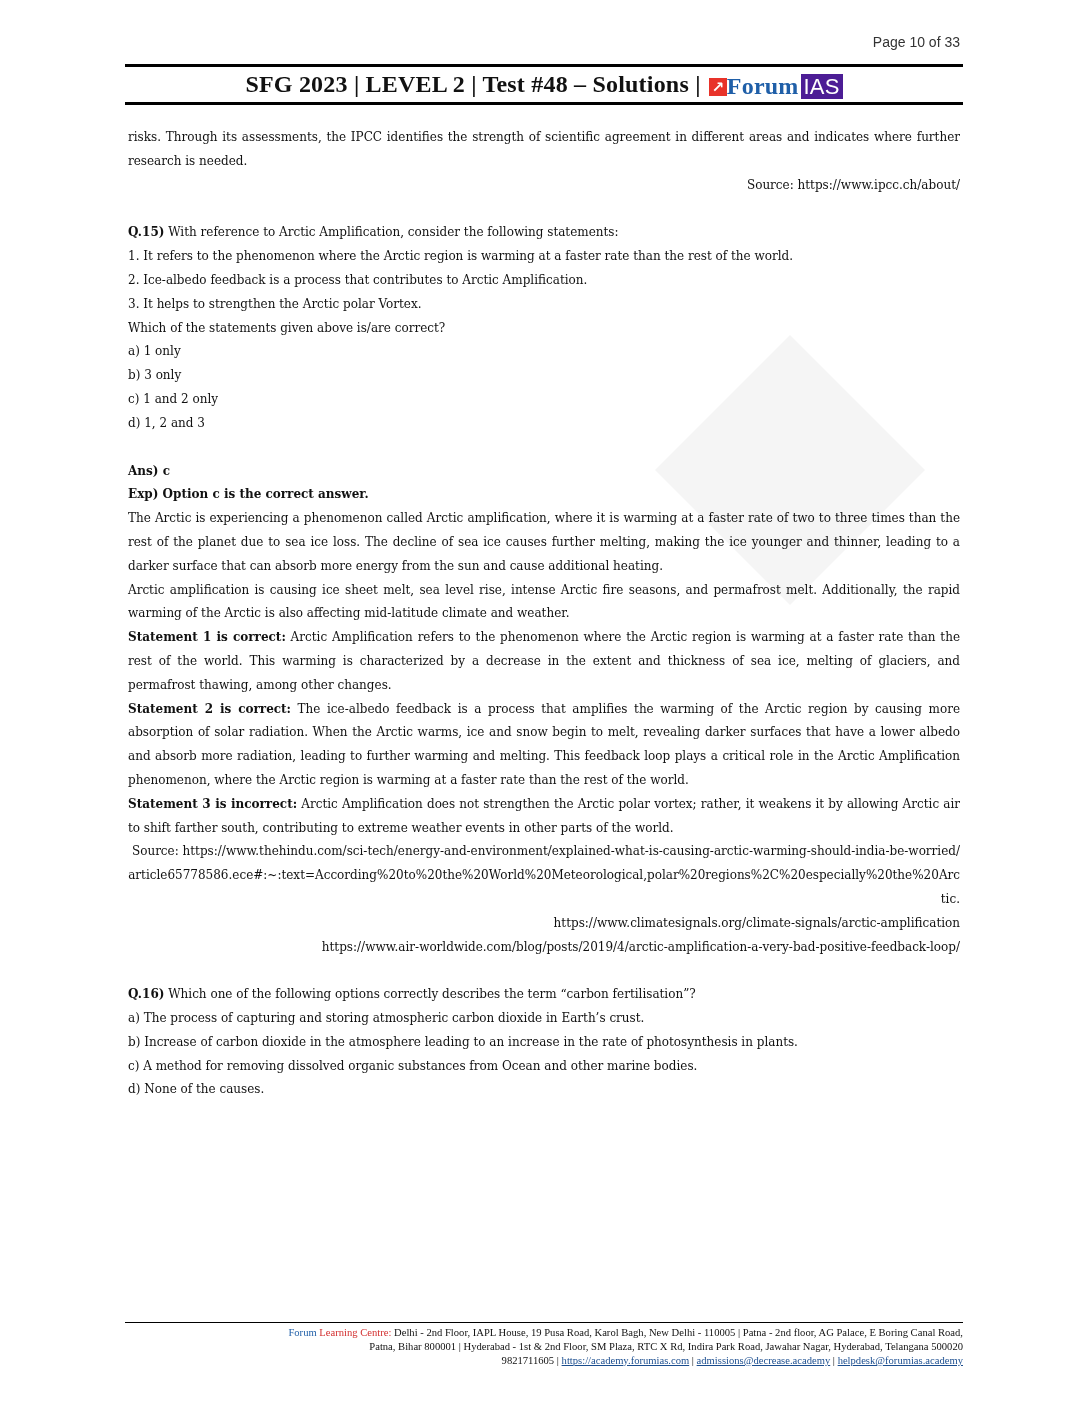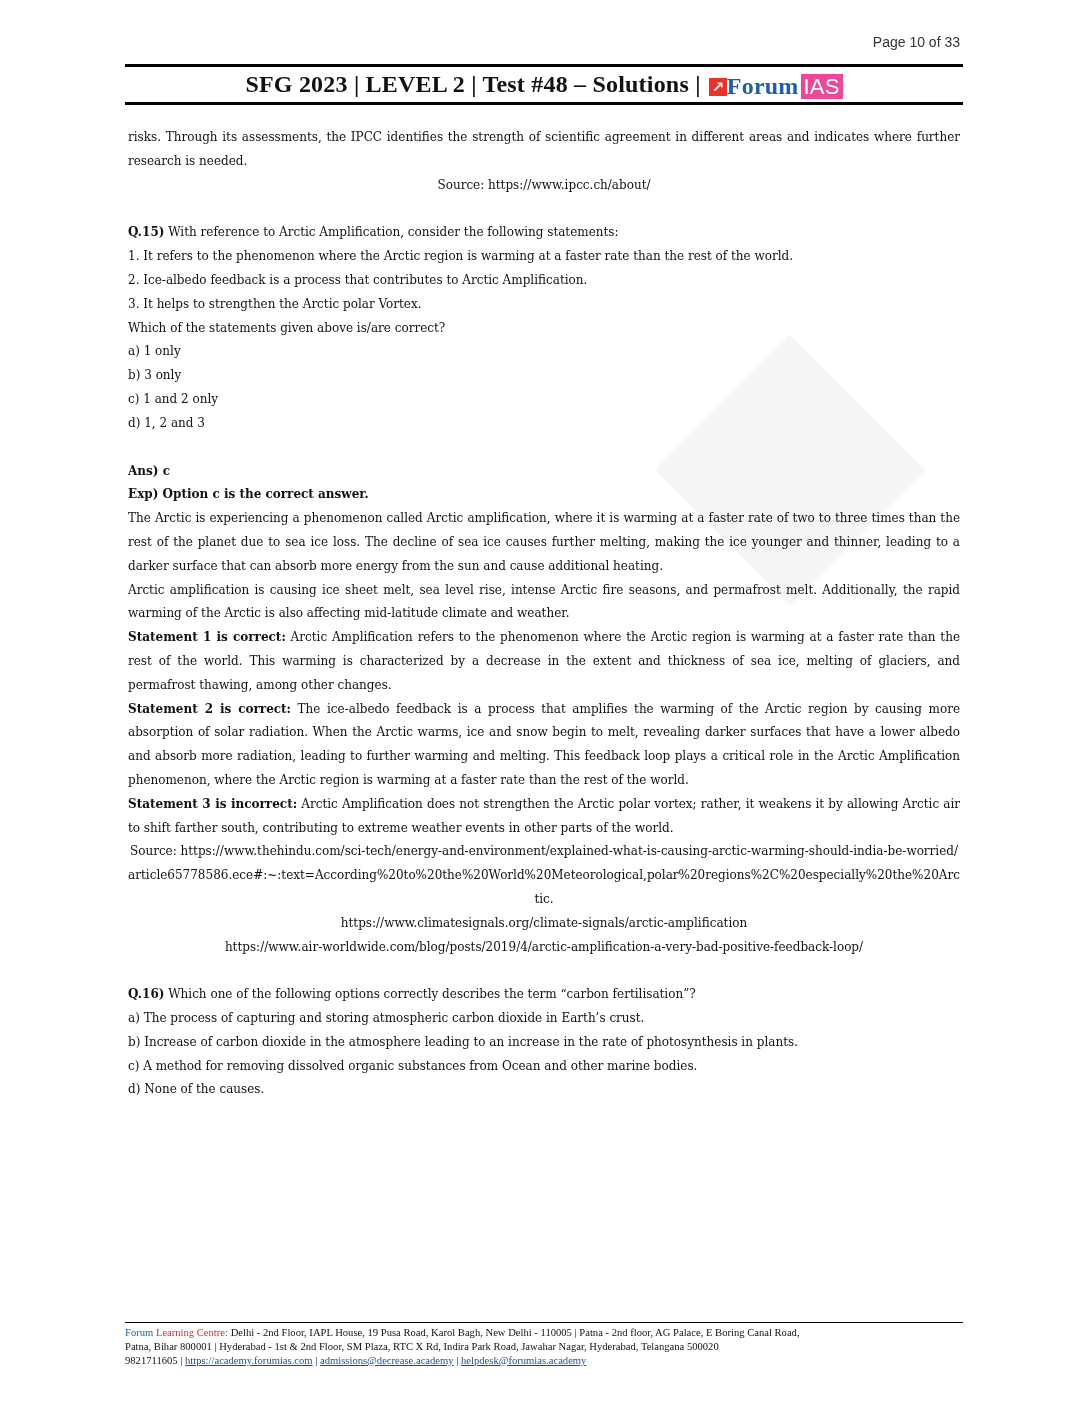--- a/index.html
+++ b/index.html
@@ -4,29 +4,29 @@
 <style>
   html,body{margin:0;padding:0;background:#fff;}
   body{width:1088px;height:1408px;position:relative;overflow:hidden;font-family:"DejaVu Serif","Liberation Serif",serif;color:#111;}
   .pagenum{position:absolute;top:34px;right:128px;font-family:"Liberation Sans",sans-serif;font-size:14px;color:#333;text-align:center;}
   .hr1{position:absolute;left:125px;width:838px;height:3px;background:#000;top:64px;}
   .hr2{position:absolute;left:125px;width:838px;height:3px;background:#000;top:102px;}
   .title{position:absolute;top:71px;left:125px;width:838px;text-align:center;font-family:"Liberation Serif",serif;font-weight:bold;font-size:24px;letter-spacing:0.2px;}
   .logo{display:inline-block;vertical-align:middle;margin-left:2px;}
   .logo .arrow{display:inline-block;width:18px;height:18px;background:#e8332a;color:#fff;font-size:15px;line-height:18px;text-align:center;vertical-align:2px;font-family:"DejaVu Sans",sans-serif;}
   .logo .forum{color:#1f5fa8;font-family:"Liberation Serif",serif;font-weight:bold;font-size:24px;}
-  .logo .ias{background:#ec4899;color:#fff;font-family:"Liberation Sans",sans-serif;font-weight:normal;font-size:22px;padding:0 3px;margin-left:2px;}
+  .logo .ias{background:#4c1d95;color:#fff;font-family:"Liberation Sans",sans-serif;font-weight:normal;font-size:22px;padding:0 3px;margin-left:2px;}
   .content{position:absolute;left:128px;top:126px;width:832px;font-size:12px;line-height:23.8px;text-align:justify;font-family:"DejaVu Serif",serif;}
   .content p{margin:0;}
   .content .gap{height:24px;}
   .content .li{padding-left:18px;text-indent:-18px;}
   .content b{font-weight:bold;}
-  .url{word-break:break-all;text-align:center;}
+  .url{word-break:break-all;text-align:right;}
   .footer-line{position:absolute;left:125px;width:838px;height:1px;background:#000;top:1322px;}
-  .footer{position:absolute;left:125px;width:838px;top:1326px;text-align:left;font-family:"Liberation Serif",serif;font-size:10.6px;line-height:14px;color:#111;}
+  .footer{position:absolute;left:125px;width:838px;top:1326px;text-align:right;font-family:"Liberation Serif",serif;font-size:10.6px;line-height:14px;color:#111;}
   .footer .forum-c{color:#1f5fa8;}
   .footer .lc{color:#d32f2f;}
   .footer a{color:#1a4d8f;text-decoration:underline;}
   .watermark{position:absolute;left:640px;top:320px;width:300px;height:300px;opacity:0.035;}
 </style>
 </head>
 <body>
 
 <div class="pagenum">Page 10 of 33</div>
 <div class="hr1"></div>

